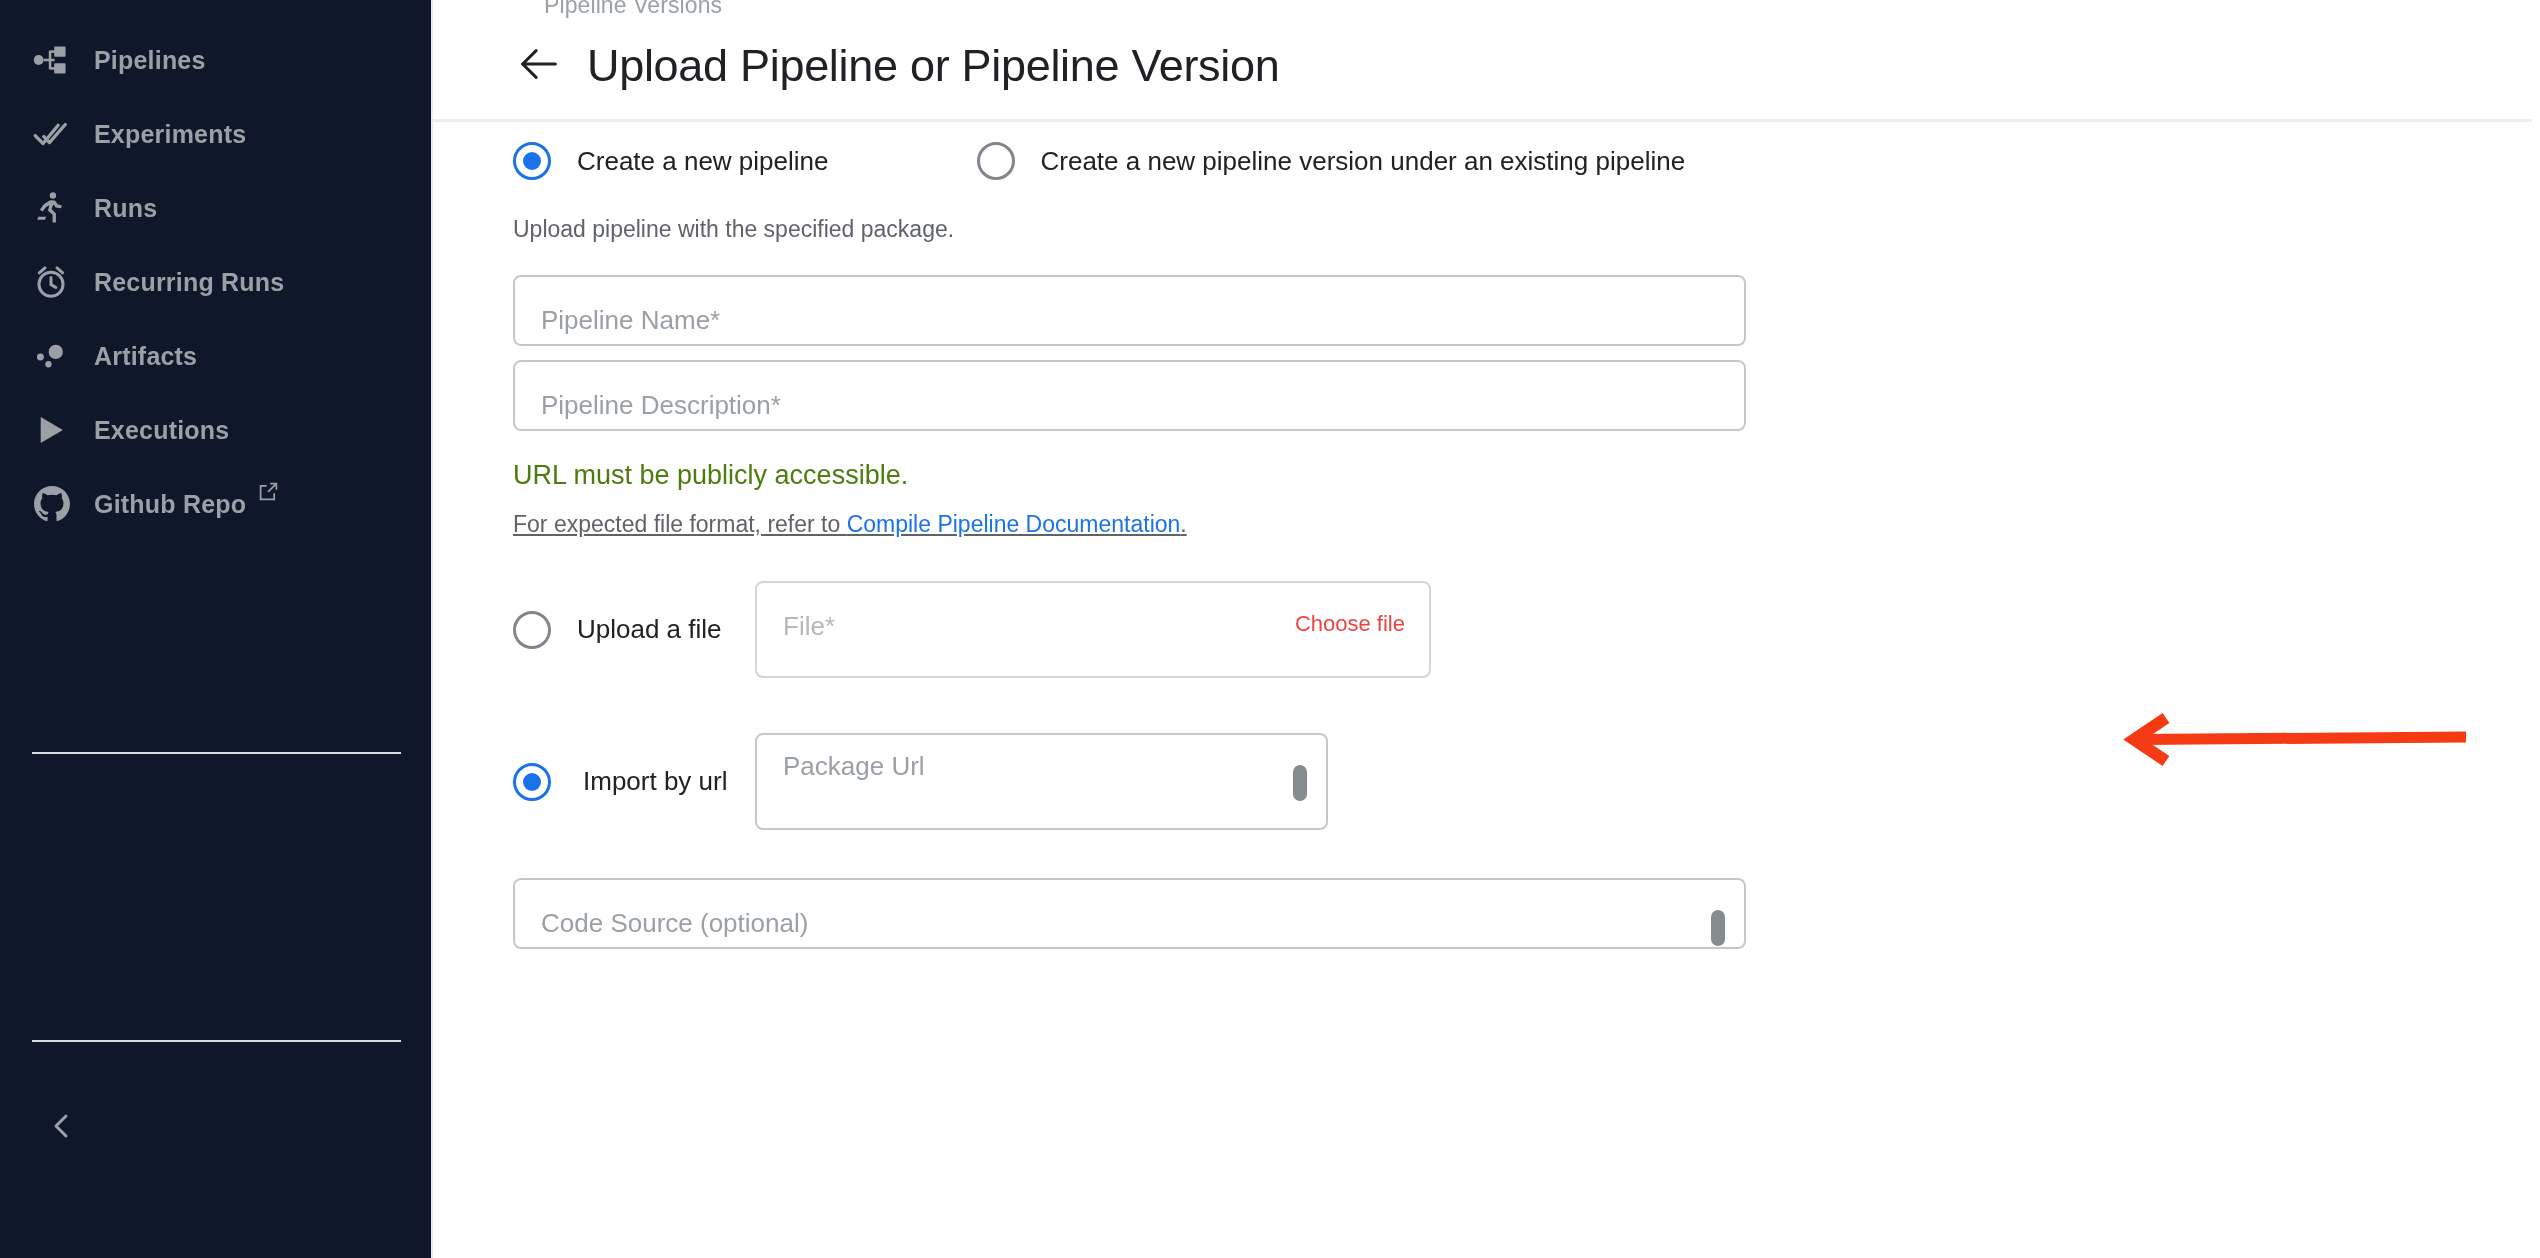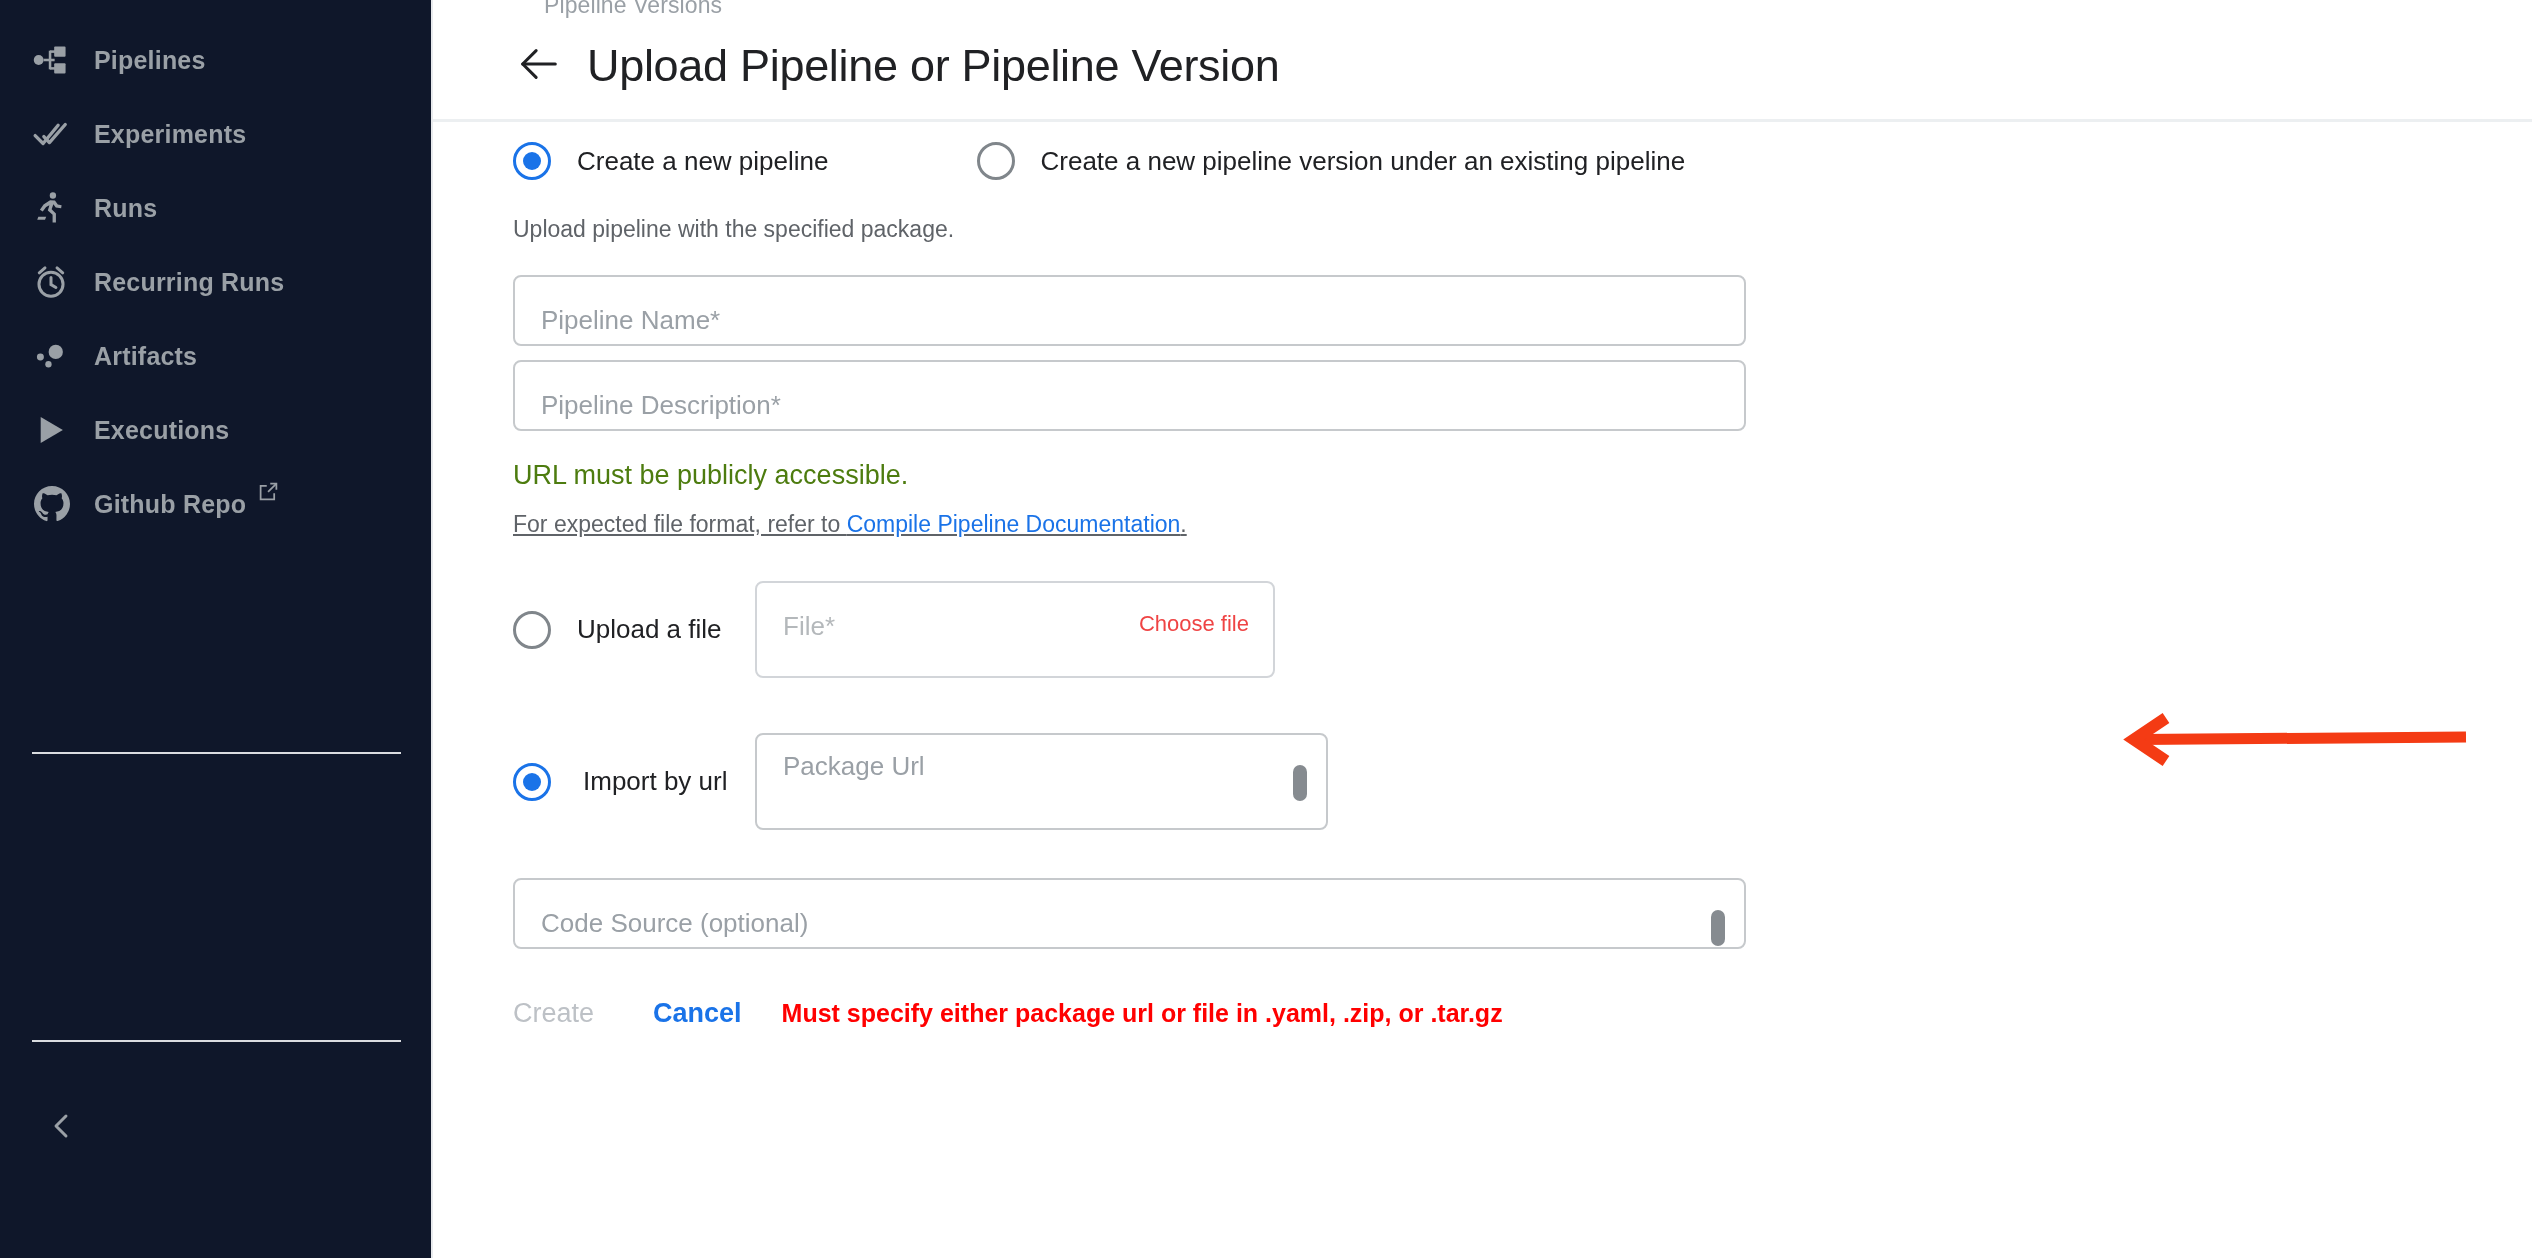--- a/index.html
+++ b/index.html
@@ -135,21 +135,21 @@
   .link { color: #1a73e8; text-decoration: none; cursor: pointer; }
 
   .upload-row {
     display: flex; align-items: center;
     margin-top: 43px;
   }
   .upload-row .radio-label { margin-left: 26px; width: 150px; }
   .file-field {
     position: relative;
     margin-left: 28px;
-    width: 520px; height: 97px;
+    width: 676px; height: 97px;
     border: 2px solid #d2d5d9;
     border-radius: 8px;
     background: #fff;
   }
   .file-field .ph { position: absolute; left: 26px; top: 28px; font-size: 26px; color: #b4b8bb; }
   .choose-file {
     position: absolute; right: 24px; top: 28px;
     font-size: 22px; color: #ef4444; cursor: pointer;
   }
 
@@ -370,25 +370,20 @@
           <span class="ph">Package Url</span>
           <span class="pill"></span>
         </div>
       </div>
 
       <div class="field" id="code-source-field">
         <span class="ph">Code Source (optional)</span>
         <span class="pill"></span>
       </div>
 
-      <div class="actions">
-        <button class="btn-create">Create</button>
-        <button class="btn-cancel">Cancel</button>
-        <span class="error-msg">Must specify either package url or file in .yaml, .zip, or .tar.gz</span>
-      </div>
 
     </div>
 
     <div class="annot-arrow">
       <svg width="350" height="56" viewBox="0 0 350 56">
         <g fill="none" stroke="#f43b14" stroke-width="11" stroke-linecap="butt">
           <line x1="22" y1="27.5" x2="348" y2="25"></line>
         </g>
         <polyline points="48,6 16,27.5 48,49" fill="none" stroke="#f43b14" stroke-width="12" stroke-linecap="butt" stroke-linejoin="miter"></polyline>
       </svg>

